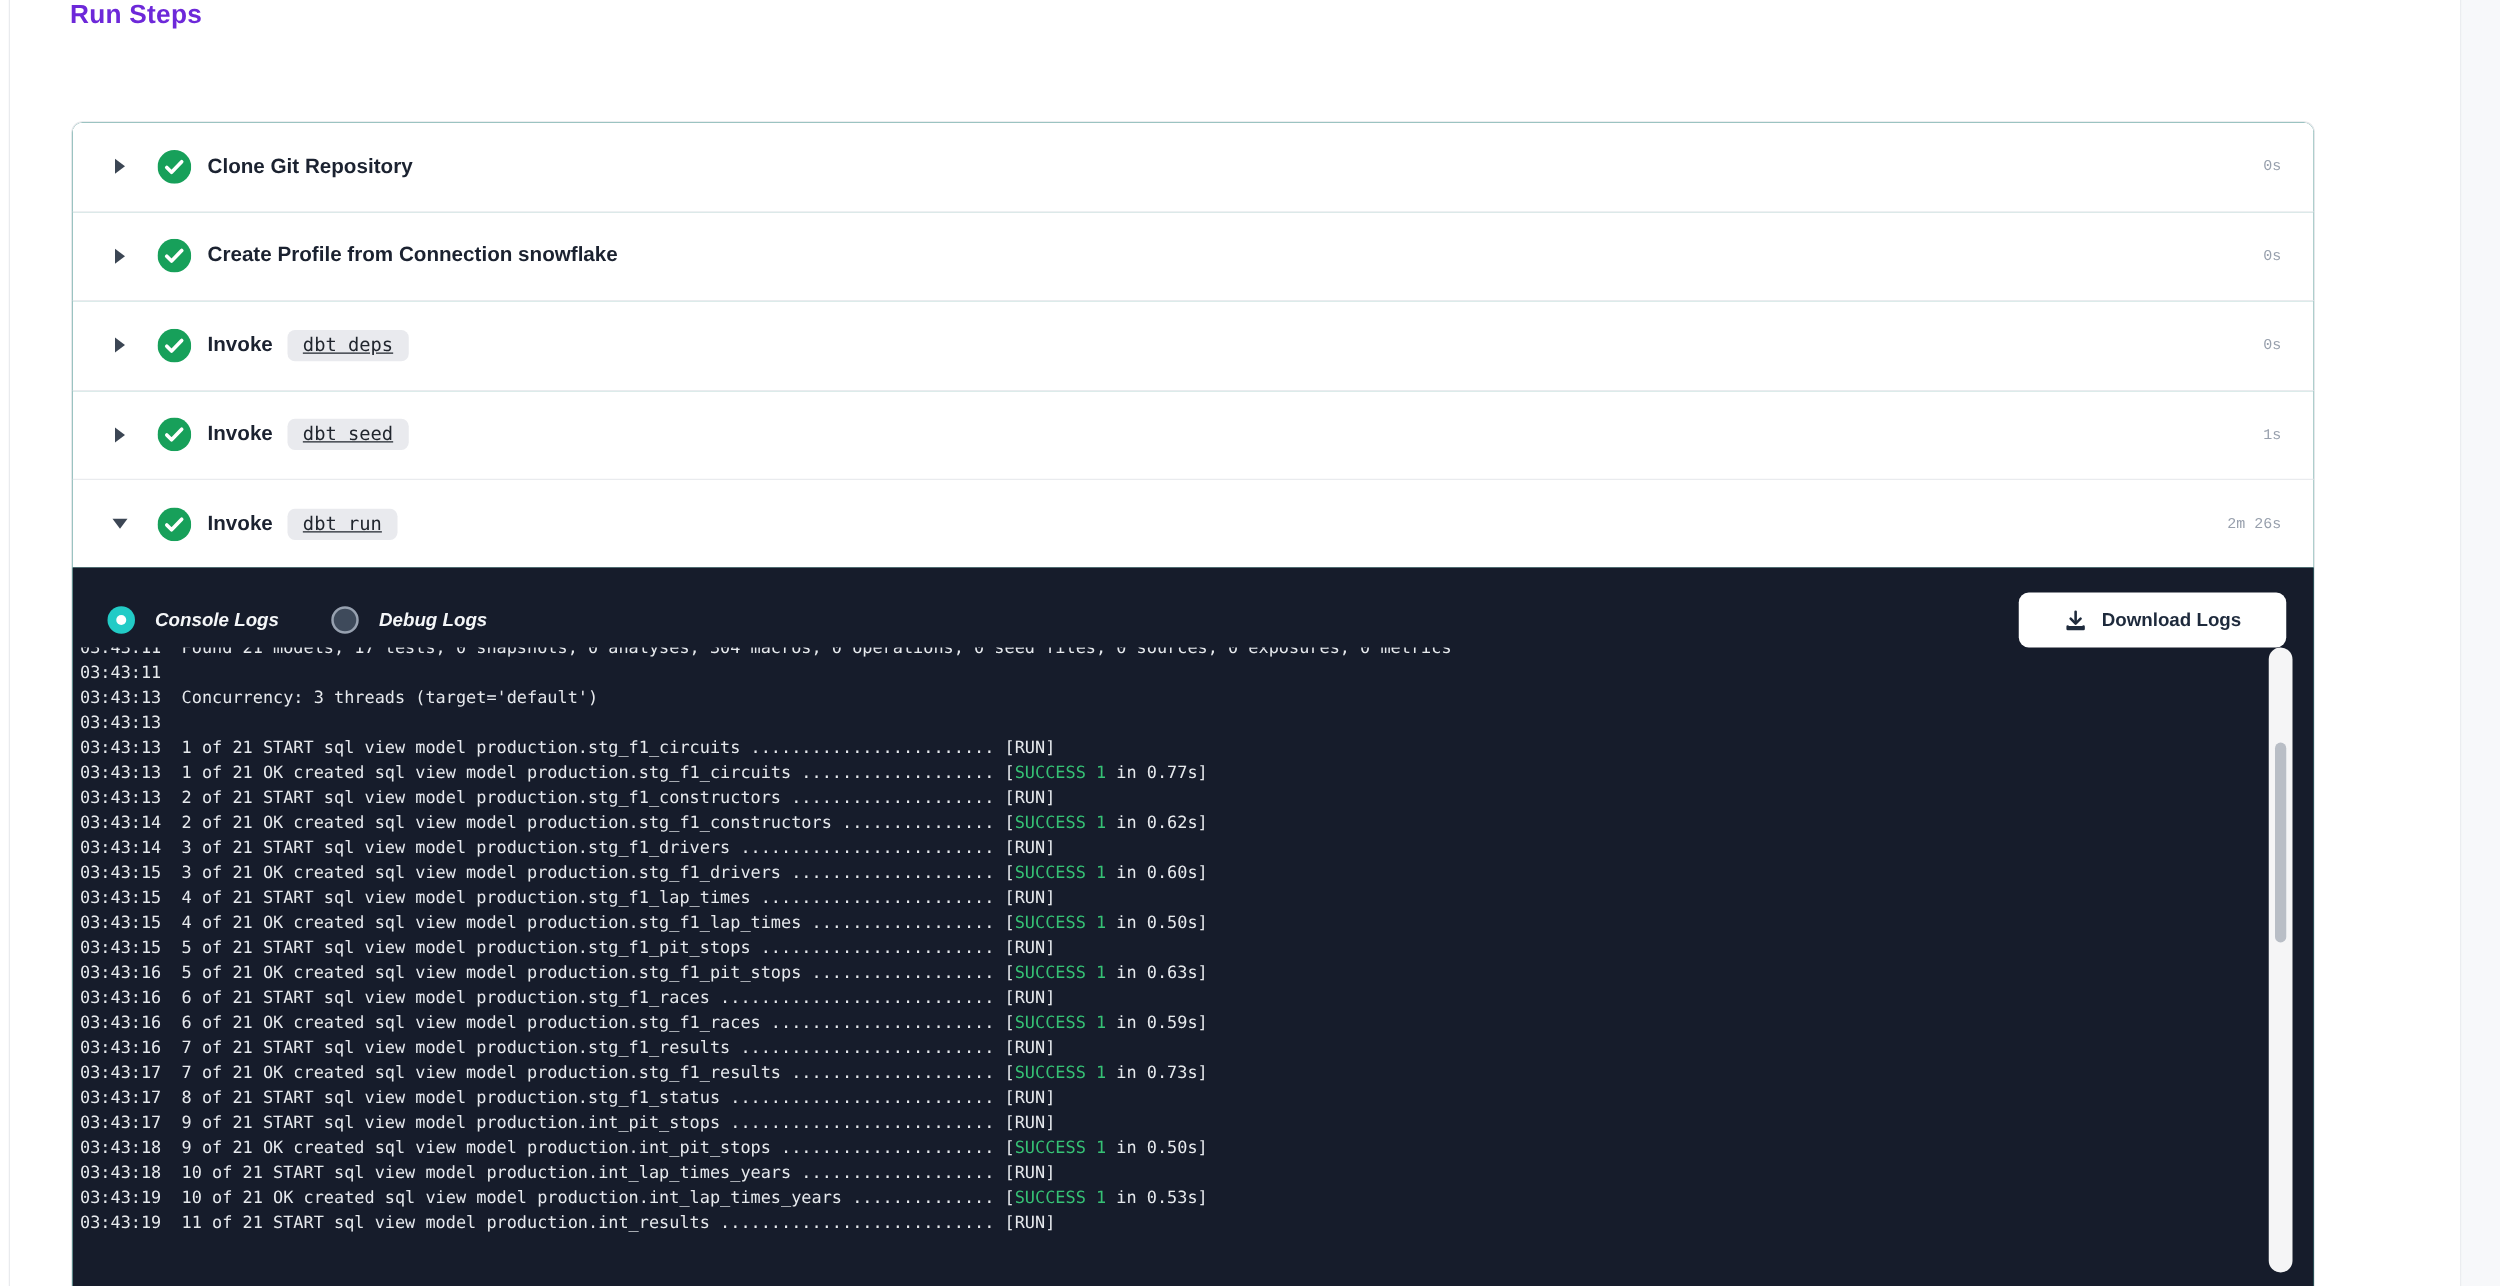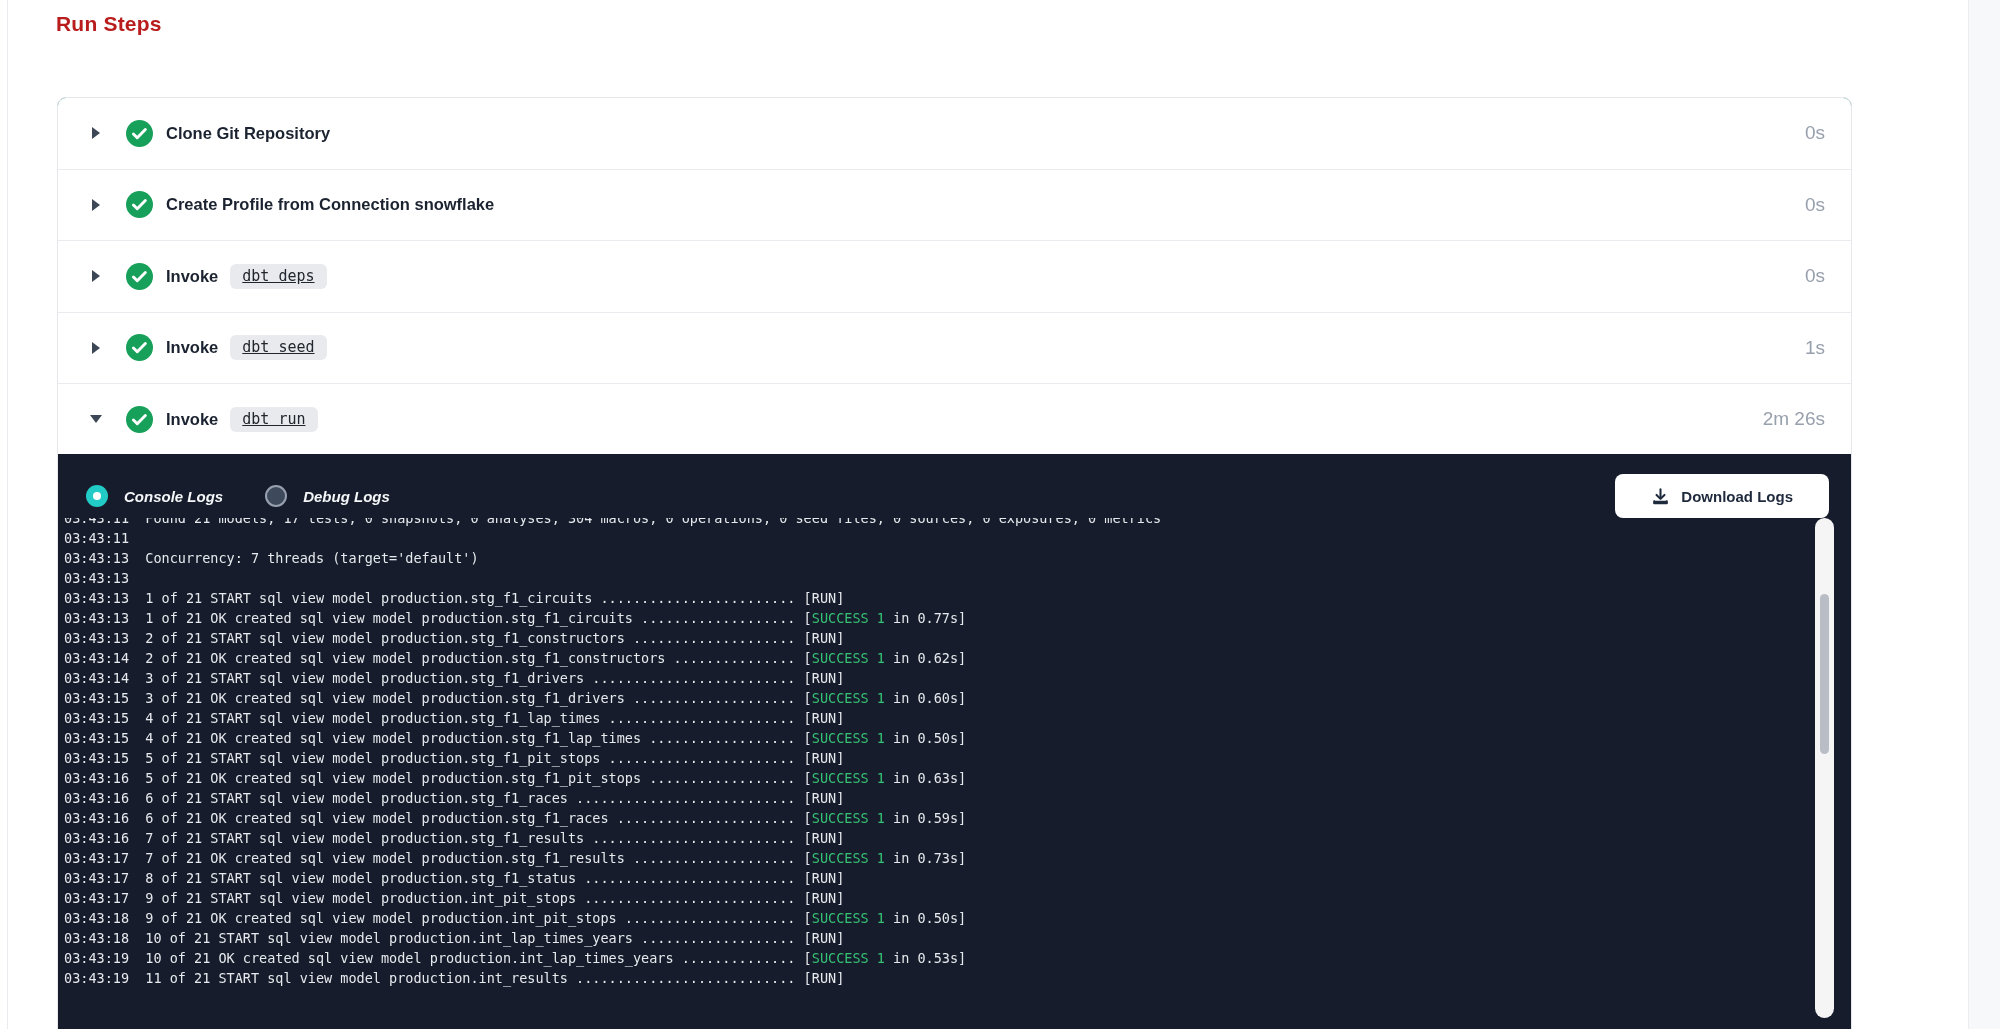--- a/index.html
+++ b/index.html
@@ -1,36 +1,36 @@
 <!DOCTYPE html>
 <html><head>
 <meta charset="utf-8">
 <style>
   * { margin:0; padding:0; box-sizing:border-box; }
   html,body { width:2000px; height:1029px; background:#ffffff; font-family:"Liberation Sans", sans-serif; overflow:hidden; }
   .page { position:relative; width:2000px; height:1029px; background:#ffffff; }
   .left-edge { position:absolute; left:7px; top:0; width:1px; height:1029px; background:#e9ebee; }
   .right-gutter { position:absolute; left:1968px; top:0; width:32px; height:1029px; background:#f7f8fa; border-left:1px solid #ebedf0; }
 
-  .page-title { position:absolute; left:56px; top:12px; font-size:21px; font-weight:700; color:#b91c1c; letter-spacing:.2px; }
+  .page-title { position:absolute; left:56px; top:0; font-size:21px; font-weight:700; color:#6d28d9; letter-spacing:.2px; }
 
   .steps-card { position:absolute; left:57px; top:75px; width:1795px; border:1px solid #e5e7ea; border-radius:9px; background:#0f766e; overflow:hidden;margin-top:22px; }
 
   .step-row { position:relative; display:flex; align-items:center; height:71.5px; padding:0 26px 0 31px; border-bottom:1px solid #e9ebee; background:#ffffff; cursor:pointer; }
   .step-row.expanded { height:70px; border-bottom:none; }
 
   .caret { width:14px; height:14px; display:flex; align-items:center; justify-content:center; margin-right:23px; flex:0 0 auto; }
   .caret-right { width:0; height:0; border-top:6px solid transparent; border-bottom:6px solid transparent; border-left:8px solid #3c4654; }
   .caret-down  { width:0; height:0; border-left:6px solid transparent; border-right:6px solid transparent; border-top:8px solid #3c4654; }
 
   .check { width:27px; height:27px; flex:0 0 auto; margin-right:13px; }
 
   .step-label { font-size:16.5px; font-weight:700; color:#1b2230; }
   .cmd-chip { display:inline-block; margin-left:12px; padding:3px 12px 4px 12px; background:#e9eaee; border-radius:6px; font-family:"DejaVu Sans Mono", monospace; font-size:15px; color:#21262e; font-weight:500;text-decoration:underline; }
-  .duration { margin-left:auto; font-size:19px; color:#98a0ad; }
+  .duration { margin-left:auto; font-size:12px; color:#98a0ad;font-family:Liberation Mono, monospace; }
 
   
   .console { position:relative; width:100%; height:584px; background:#161c2b; border-radius:0 0 8px 8px; }
   .console-header { display:flex; align-items:center; padding:22px 22px 0 28px; height:62px; }
   .radio-group { display:flex; align-items:center; gap:42px; }
   .radio-option { display:flex; align-items:center; gap:16px; cursor:pointer; }
   .radio { width:22px; height:22px; border-radius:50%; position:relative; flex:0 0 auto; }
   .radio.selected { background:#22cbc6; }
   .radio.selected::after { content:""; position:absolute; left:7px; top:7px; width:8px; height:8px; border-radius:50%; background:#ffffff; }
   .radio.unselected { background:#3e4a5b; border:2.5px solid #97a1b0; }
@@ -141,21 +141,21 @@
             <path d="M4 18v2.5h16V18" fill="none"></path>
           </svg>
           <span>Download Logs</span>
         </button>
       </div>
 
       <div class="log-viewport">
         <div class="log-lines">
             <div class="log-line"><span>03:43:11  </span><span>Found 21 models, 17 tests, 0 snapshots, 0 analyses, 304 macros, 0 operations, 0 seed files, 0 sources, 0 exposures, 0 metrics</span></div>
             <div class="log-line"><span>03:43:11</span></div>
-            <div class="log-line"><span>03:43:13  </span><span>Concurrency: 7 threads (target='default')</span></div>
+            <div class="log-line"><span>03:43:13  </span><span>Concurrency: 3 threads (target='default')</span></div>
             <div class="log-line"><span>03:43:13</span></div>
             <div class="log-line"><span>03:43:13  </span><span>1 of 21 START sql view model production.stg_f1_circuits ........................ [RUN]</span></div>
             <div class="log-line"><span>03:43:13  </span><span>1 of 21 OK created sql view model production.stg_f1_circuits ................... [</span><span class="ok">SUCCESS 1</span><span> in 0.77s]</span></div>
             <div class="log-line"><span>03:43:13  </span><span>2 of 21 START sql view model production.stg_f1_constructors .................... [RUN]</span></div>
             <div class="log-line"><span>03:43:14  </span><span>2 of 21 OK created sql view model production.stg_f1_constructors ............... [</span><span class="ok">SUCCESS 1</span><span> in 0.62s]</span></div>
             <div class="log-line"><span>03:43:14  </span><span>3 of 21 START sql view model production.stg_f1_drivers ......................... [RUN]</span></div>
             <div class="log-line"><span>03:43:15  </span><span>3 of 21 OK created sql view model production.stg_f1_drivers .................... [</span><span class="ok">SUCCESS 1</span><span> in 0.60s]</span></div>
             <div class="log-line"><span>03:43:15  </span><span>4 of 21 START sql view model production.stg_f1_lap_times ....................... [RUN]</span></div>
             <div class="log-line"><span>03:43:15  </span><span>4 of 21 OK created sql view model production.stg_f1_lap_times .................. [</span><span class="ok">SUCCESS 1</span><span> in 0.50s]</span></div>
             <div class="log-line"><span>03:43:15  </span><span>5 of 21 START sql view model production.stg_f1_pit_stops ....................... [RUN]</span></div>

